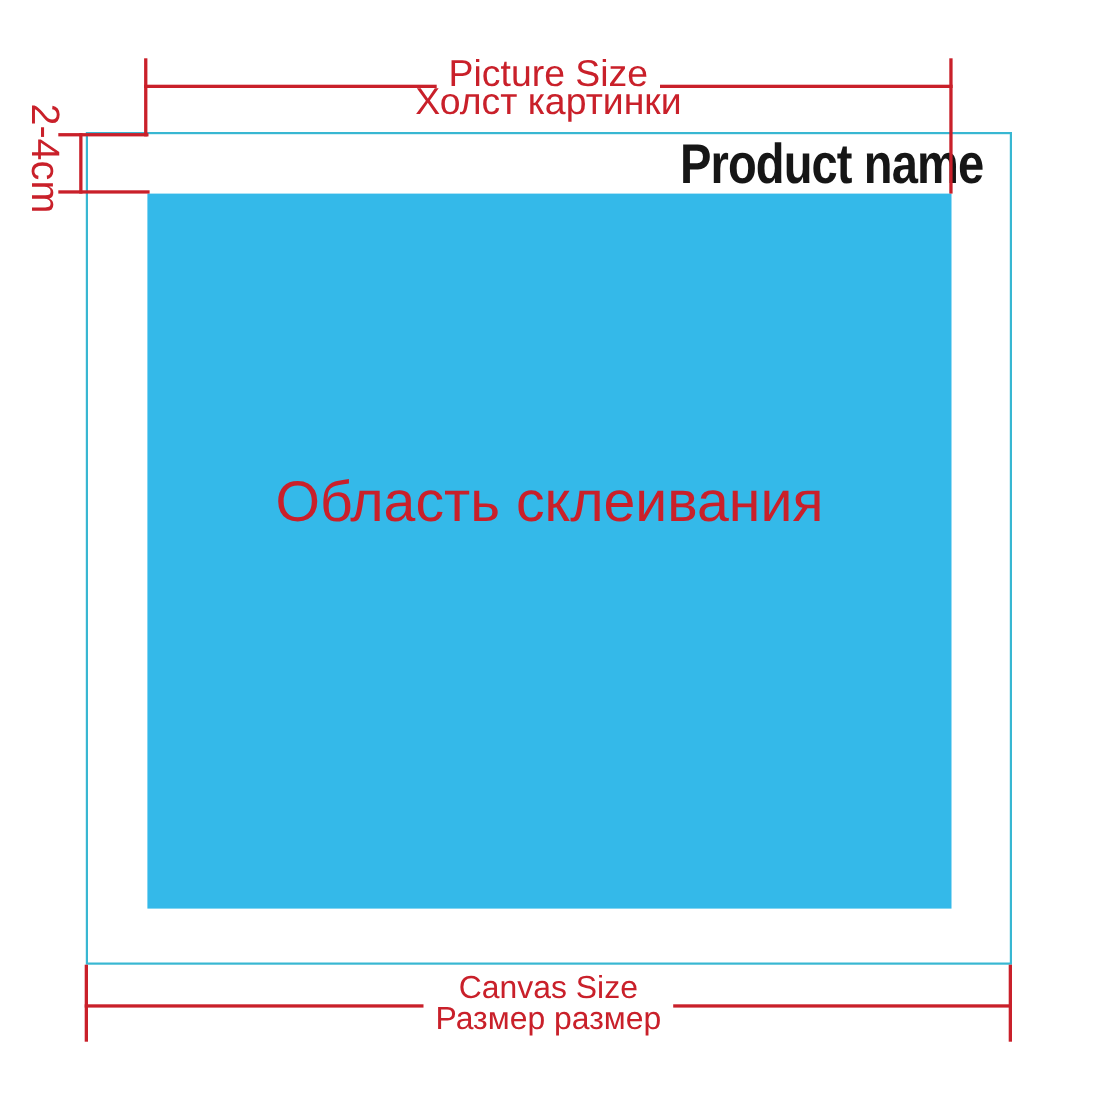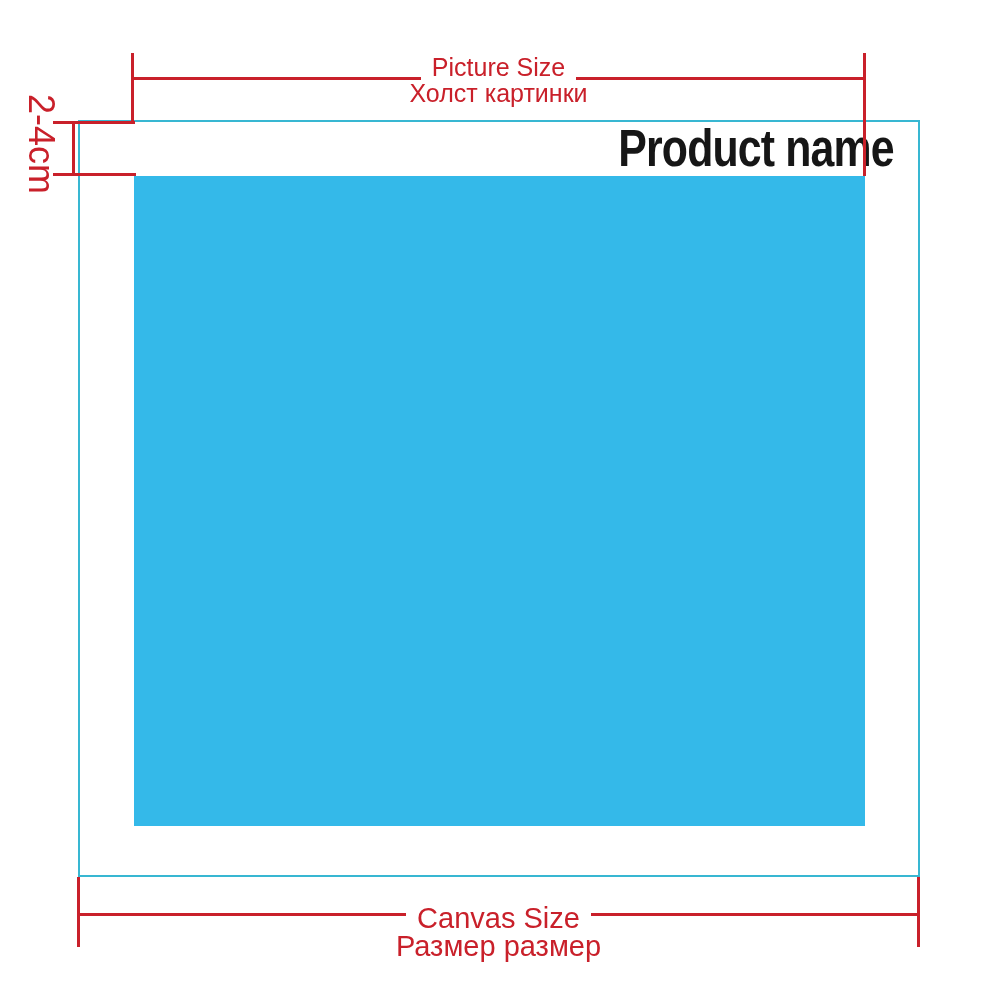--- a/index.html
+++ b/index.html
@@ -79,22 +79,22 @@
     display: flex;
     flex-direction: column;
     align-items: center;
     color: var(--dimension-red);
   }
   .dim-label span {
     background: #ffffff;
     padding: 0 11px;
     white-space: nowrap;
   }
-  .pic-label { left: 131px; top: 54px;  width: 735px; font-size: 25px; line-height: 26px; }
-  .cvs-label { left: 77px;  top: 904px; width: 843px; font-size: 29px; line-height: 28px; }
+  .pic-label { left: 131px; top: 54px;  width: 735px; font-size: 34px; line-height: 26px; }
+  .cvs-label { left: 77px;  top: 884px; width: 843px; font-size: 29px; line-height: 28px; }
   
   .bk-top  { left: 53px; top: 121px; width: 82px; height: 3px; }
   .bk-bot  { left: 53px; top: 173px; width: 83px; height: 3px; }
   .bk-vert { left: 72px; top: 121px; width: 3px;  height: 55px; }
   .margin-label {
     position: absolute;
     left: -19px; top: 124px;
     width: 120px; height: 40px;
     display: flex;
     align-items: center;
@@ -107,20 +107,21 @@
 </style>
 </head>
 <body>
 
 <div class="stage">
 
   <div class="canvas-outline"></div>
 
   <div class="pasting-area"></div>
   <div class="pasting-label">
+    <div>Область склеивания</div>
   </div>
 
   <div class="product-name">
     <span class="condensed">Product name</span>
   </div>
 
   <div class="dim-line pic-line"></div>
   <div class="dim-tick pic-tick-l"></div>
   <div class="dim-tick pic-tick-r"></div>
   <div class="dim-label pic-label">

